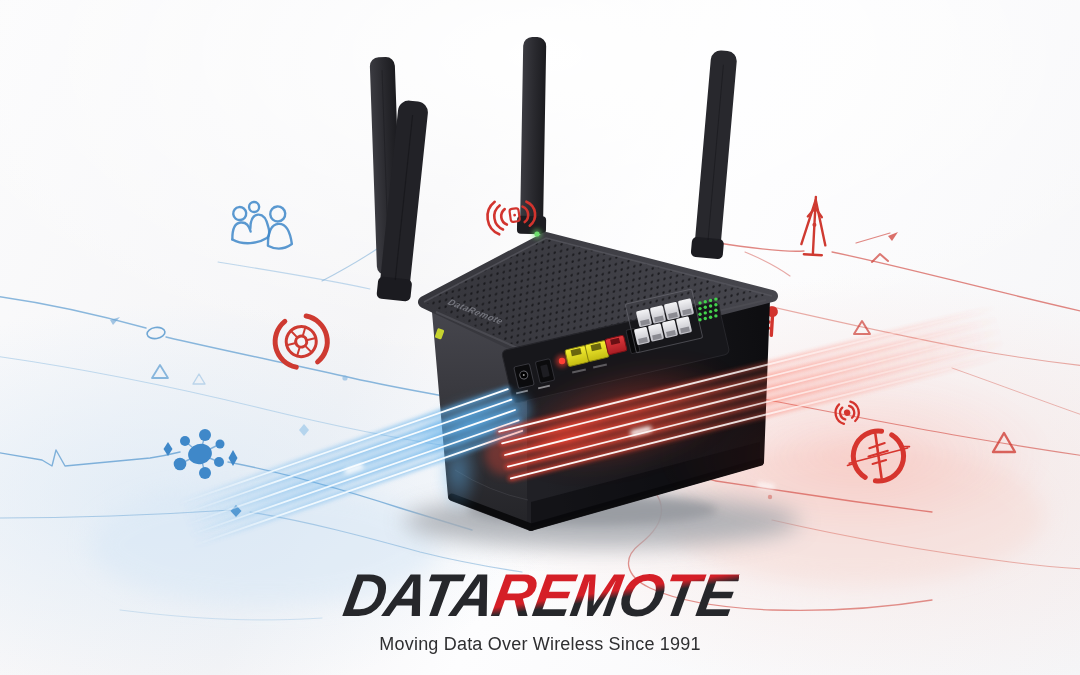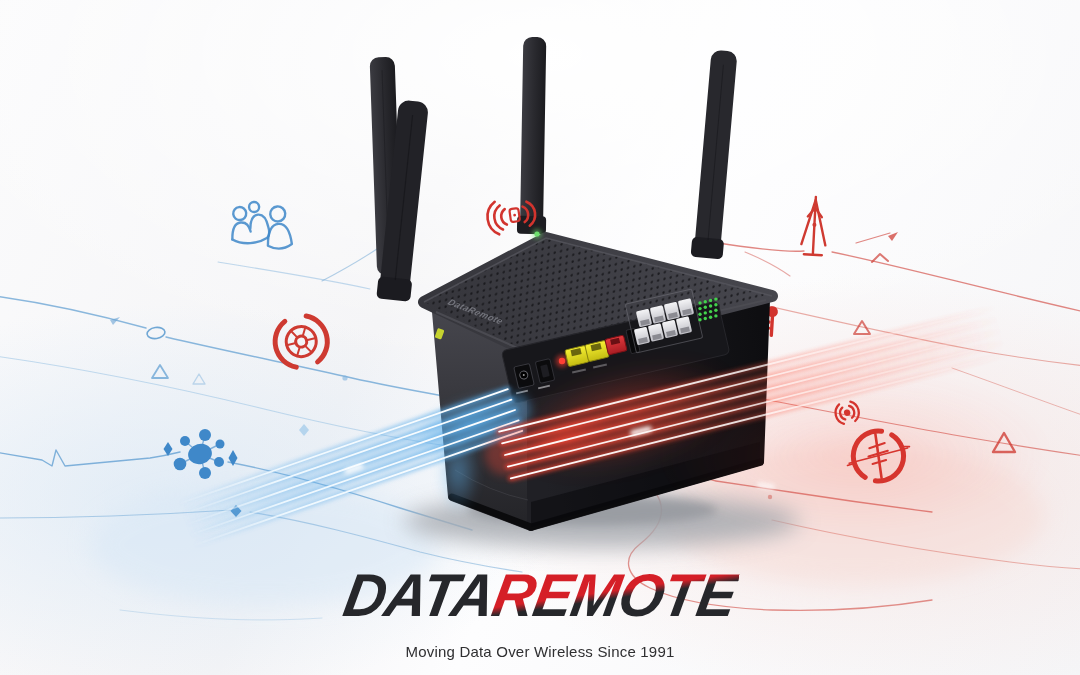--- a/index.html
+++ b/index.html
@@ -20,21 +20,21 @@
     display:inline-block;transform:skewX(-10deg) scaleY(1.04);
     font-weight:700;font-style:italic;font-size:58px;line-height:1;
     letter-spacing:-1px;white-space:nowrap;
   }
   .wm-dark{color:#26272b;}
   .wm-split{
     background:linear-gradient(172deg,#d51f27 0%,#d51f27 46%,#26272b 54%,#26272b 100%);
     -webkit-background-clip:text;background-clip:text;color:transparent;
   }
   .tagline{
-    margin-top:19px;font-size:15px;color:#2f2f31;letter-spacing:.2px;font-weight:400;text-align:center;
+    margin-top:10px;font-size:18px;color:#2f2f31;letter-spacing:.2px;font-weight:400;text-align:center;
   }
 </style>
 </head>
 <body>
 
 <div class="stage">
 <svg width="1080" height="675" viewBox="0 0 1080 675">
   <defs>
     <filter id="b4" x="-60%" y="-60%" width="220%" height="220%">
           <feGaussianBlur stdDeviation="2"></feGaussianBlur>

